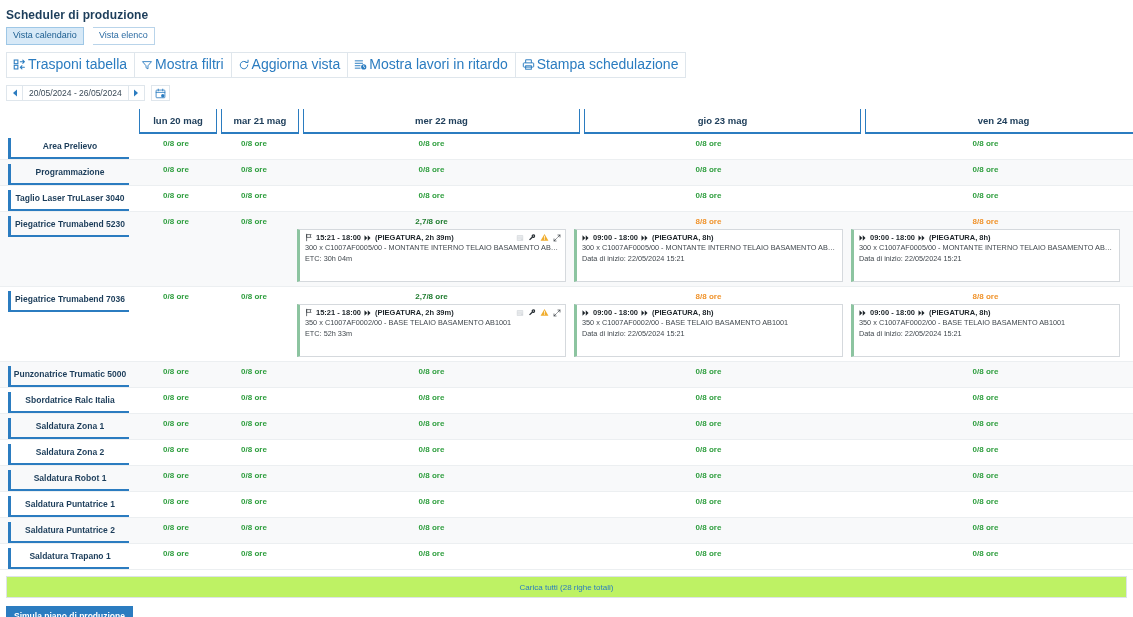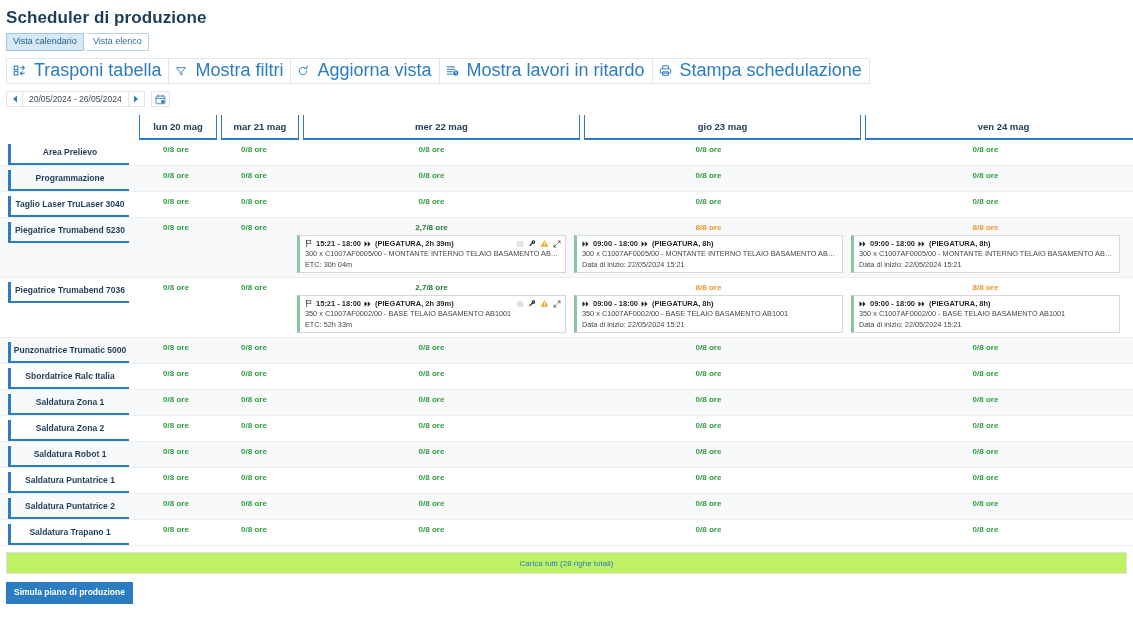--- a/index.html
+++ b/index.html
@@ -8,47 +8,47 @@
     width: 1133px; height: 617px;
     background: #ffffff;
     font-family: "Liberation Sans", sans-serif;
     color: #212529;
     overflow: hidden;
   }
   .page { position: relative; width: 1133px; height: 617px; }
 
   
   .page-title {
-    font-size: 17px;
+    font-size: 12px;
     font-weight: bold;
     color: #1c3d5a;
     padding: 8px 0 2px 6px;
     letter-spacing: .1px;
   }
 
   
-  .view-switch { display: flex; padding: 3px 0 0 6px; gap: 3px; }
+  .view-switch { display: flex; padding: 3px 0 0 6px; gap: 9px; }
   .view-btn {
     font-size: 9px;
     padding: 2px 6px 3px 6px;
     border: 1px solid #b9d4ea;
     background: #fff;
     color: #2e6da4;
     cursor: pointer;
     line-height: 11px;
     white-space: nowrap;
   }
   .view-btn.active { background: #d7e9f7; border-color: #9ec7e6; color: #1b5d90; }
   .view-btn + .view-btn { border-left: none; }
 
   
   .toolbar { display: flex; padding: 7px 0 0 6px; }
   .tb-btn {
-    display: flex; align-items: center; gap: 8px;
-    font-size: 18px;
+    display: flex; align-items: center; gap: 2px;
+    font-size: 14px;
     color: #2b7cc0;
     background: #fff;
     border: 1px solid #dfe6ec;
     padding: 3px 7px 4px 6px;
     cursor: pointer;
     white-space: nowrap;
     line-height: 17px;
   }
   .tb-btn + .tb-btn { border-left: none; }
   .tb-btn svg { display: block; flex: 0 0 auto; }
@@ -132,21 +132,21 @@
   .hours.zero { color: #2e9e3e; }
   .hours.partial { color: #1e7b2e; }
   .hours.full { color: #f0932b; }
 
   
   .cards { padding: 2px 4px 4px 4px; }
   .card {
     border: 1px solid #d5d9dd;
     border-left: 3px solid #8cc4a0;
     background: #fff;
-    padding: 2px 4px 2px 5px;
+    padding: 2px 4px 17px 5px;
     font-size: 7.5px;
     color: #2b3238;
     line-height: 11px;
     cursor: pointer;
     position: relative;
   }
   .card-top {
     display: flex; align-items: center; gap: 3px;
     font-weight: bold; font-size: 7.5px; color: #1d2429;
     white-space: nowrap;

